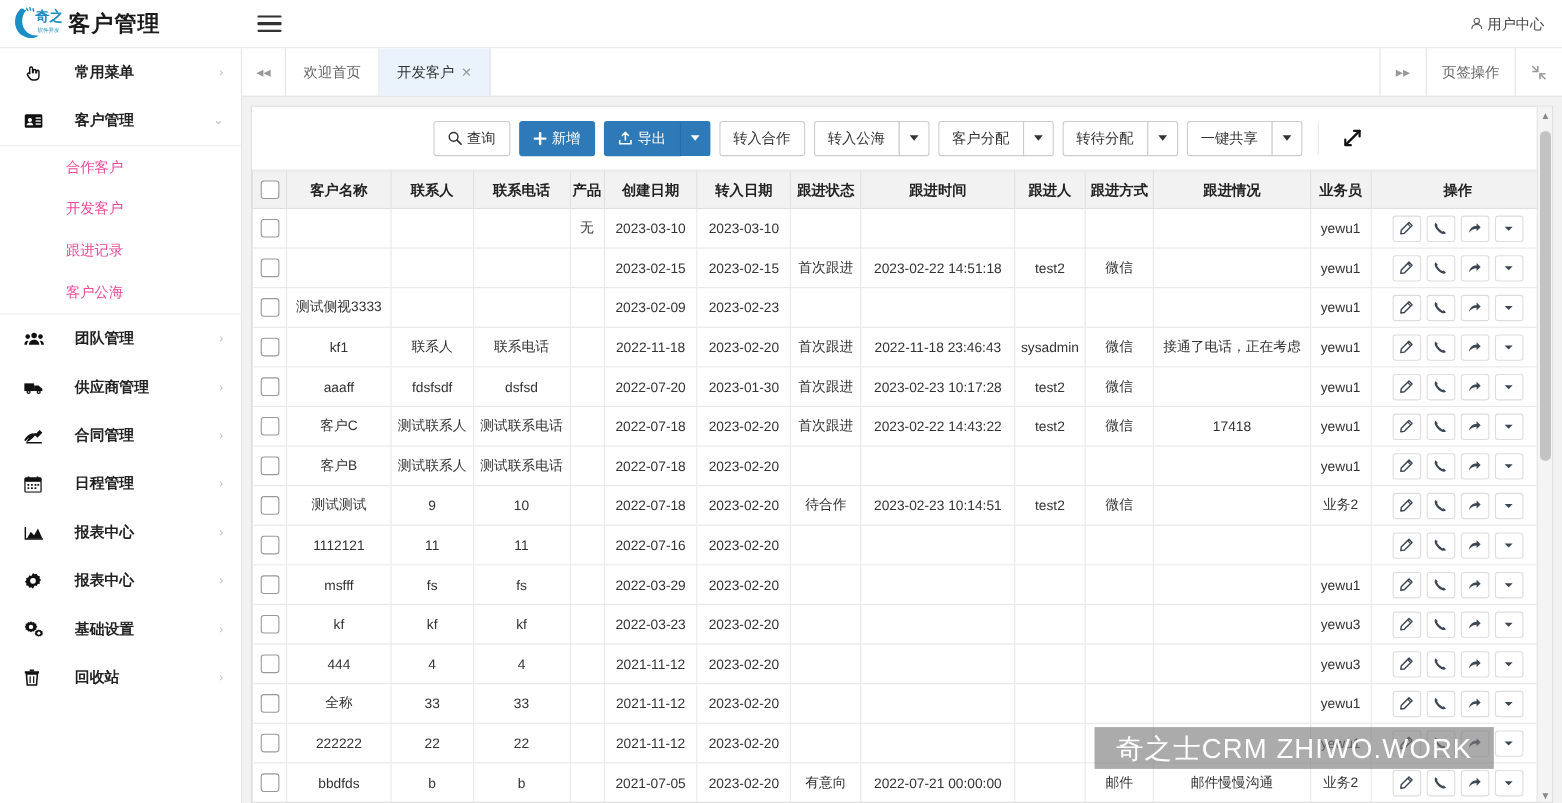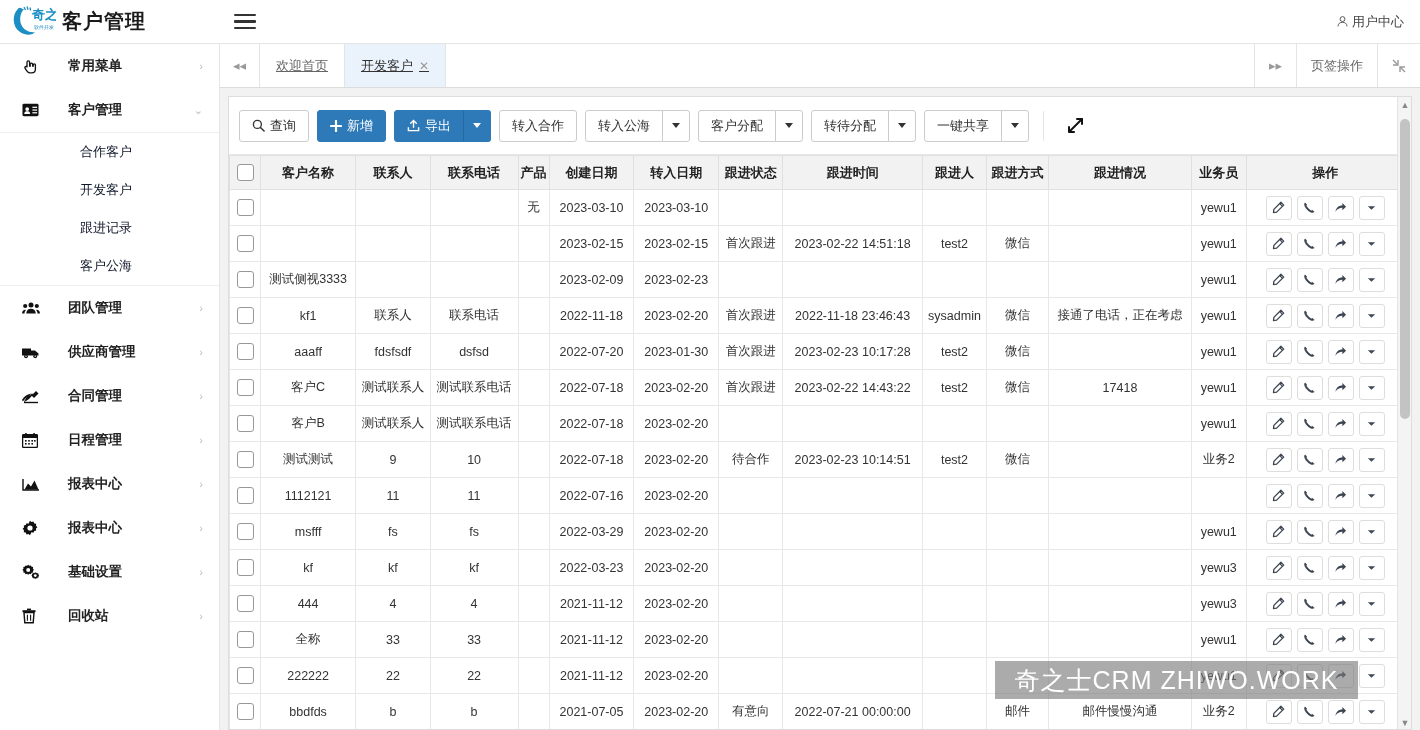--- a/index.html
+++ b/index.html
@@ -57,38 +57,37 @@
     color: #222; font-size: 15px;
   }
   .menu-item .mi-label {
     font-size: 13.5px; font-weight: bold; color: #222; margin-left: 24px; white-space: nowrap;
   }
   .menu-item .mi-arrow {
     margin-left: auto; color: #bbb; font-size: 11px; line-height: 1;
   }
   .submenu { background: #fff; border-top: 1px solid #eee; border-bottom: 1px solid #eee; }
   .submenu-item {
-    height: 38px; display: flex; align-items: center; padding-left: 80px;
-    font-size: 13px; color: #0f172a; cursor: pointer; white-space: nowrap;
+    height: 38px; display: flex; align-items: center; padding-left: 60px;
+    font-size: 13px; color: #ec4899; cursor: pointer; white-space: nowrap;
   }
 
   
   .tabstrip {
     position: absolute; left: 220px; top: 44px; width: 1200px; height: 44px;
     background: #fff; border-bottom: 1px solid #dcdcdc; display: flex; align-items: stretch;
   }
   .tab-nav-btn {
     width: 40px; display: flex; align-items: center; justify-content: center;
     border-right: 1px solid #e4e4e4; color: #999; font-size: 13px; cursor: pointer;
   }
   .tab {
     min-width: 84px; padding: 0 16px; display: flex; align-items: center; justify-content: center;
     gap: 6px; font-size: 13px; color: #666; border-right: 1px solid #e4e4e4; cursor: pointer;
     white-space: nowrap;
-    text-decoration: underline;
   }
   .tab.active { background: #eaf3fb; color: #333; }
   .tab .tab-close { color: #999; font-size: 12px; }
   .tabstrip-right { margin-left: auto; display: flex; align-items: stretch; }
   .tabstrip-right > div {
     display: flex; align-items: center; justify-content: center; padding: 0 14px;
     border-left: 1px solid #e4e4e4; font-size: 13px; color: #666; cursor: pointer; white-space: nowrap;
   }
   .tabstrip-right .icon-only { color: #999; }
 
@@ -97,21 +96,21 @@
     position: absolute; left: 220px; top: 88px; width: 1200px; height: 642px;
     background: #f2f2f2; padding: 8px 8px 0 8px;
   }
   .card {
     position: relative; background: #fff; border: 1px solid #ddd; width: 1184px; height: 634px;
     overflow: hidden;
   }
 
   
   .toolbar {
-    height: 58px; display: flex; align-items: center; justify-content: flex-start;
+    height: 58px; display: flex; align-items: center; justify-content: center;
     padding: 0 10px 0 10px; gap: 8px; border-bottom: 1px solid #e8e8e8; background:#fff;
   }
   .btn {
     height: 32px; padding: 0 12px; border: 1px solid #ccc; background: #fff;
     border-radius: 3px; font-size: 13px; color: #333; display: inline-flex;
     align-items: center; justify-content: center; gap: 5px; cursor: pointer; white-space: nowrap;
     font-family: inherit;
   }
   .btn.primary { background: #2e7ab8; border-color: #2e7ab8; color: #fff; }
   .btn-group { display: inline-flex; }

